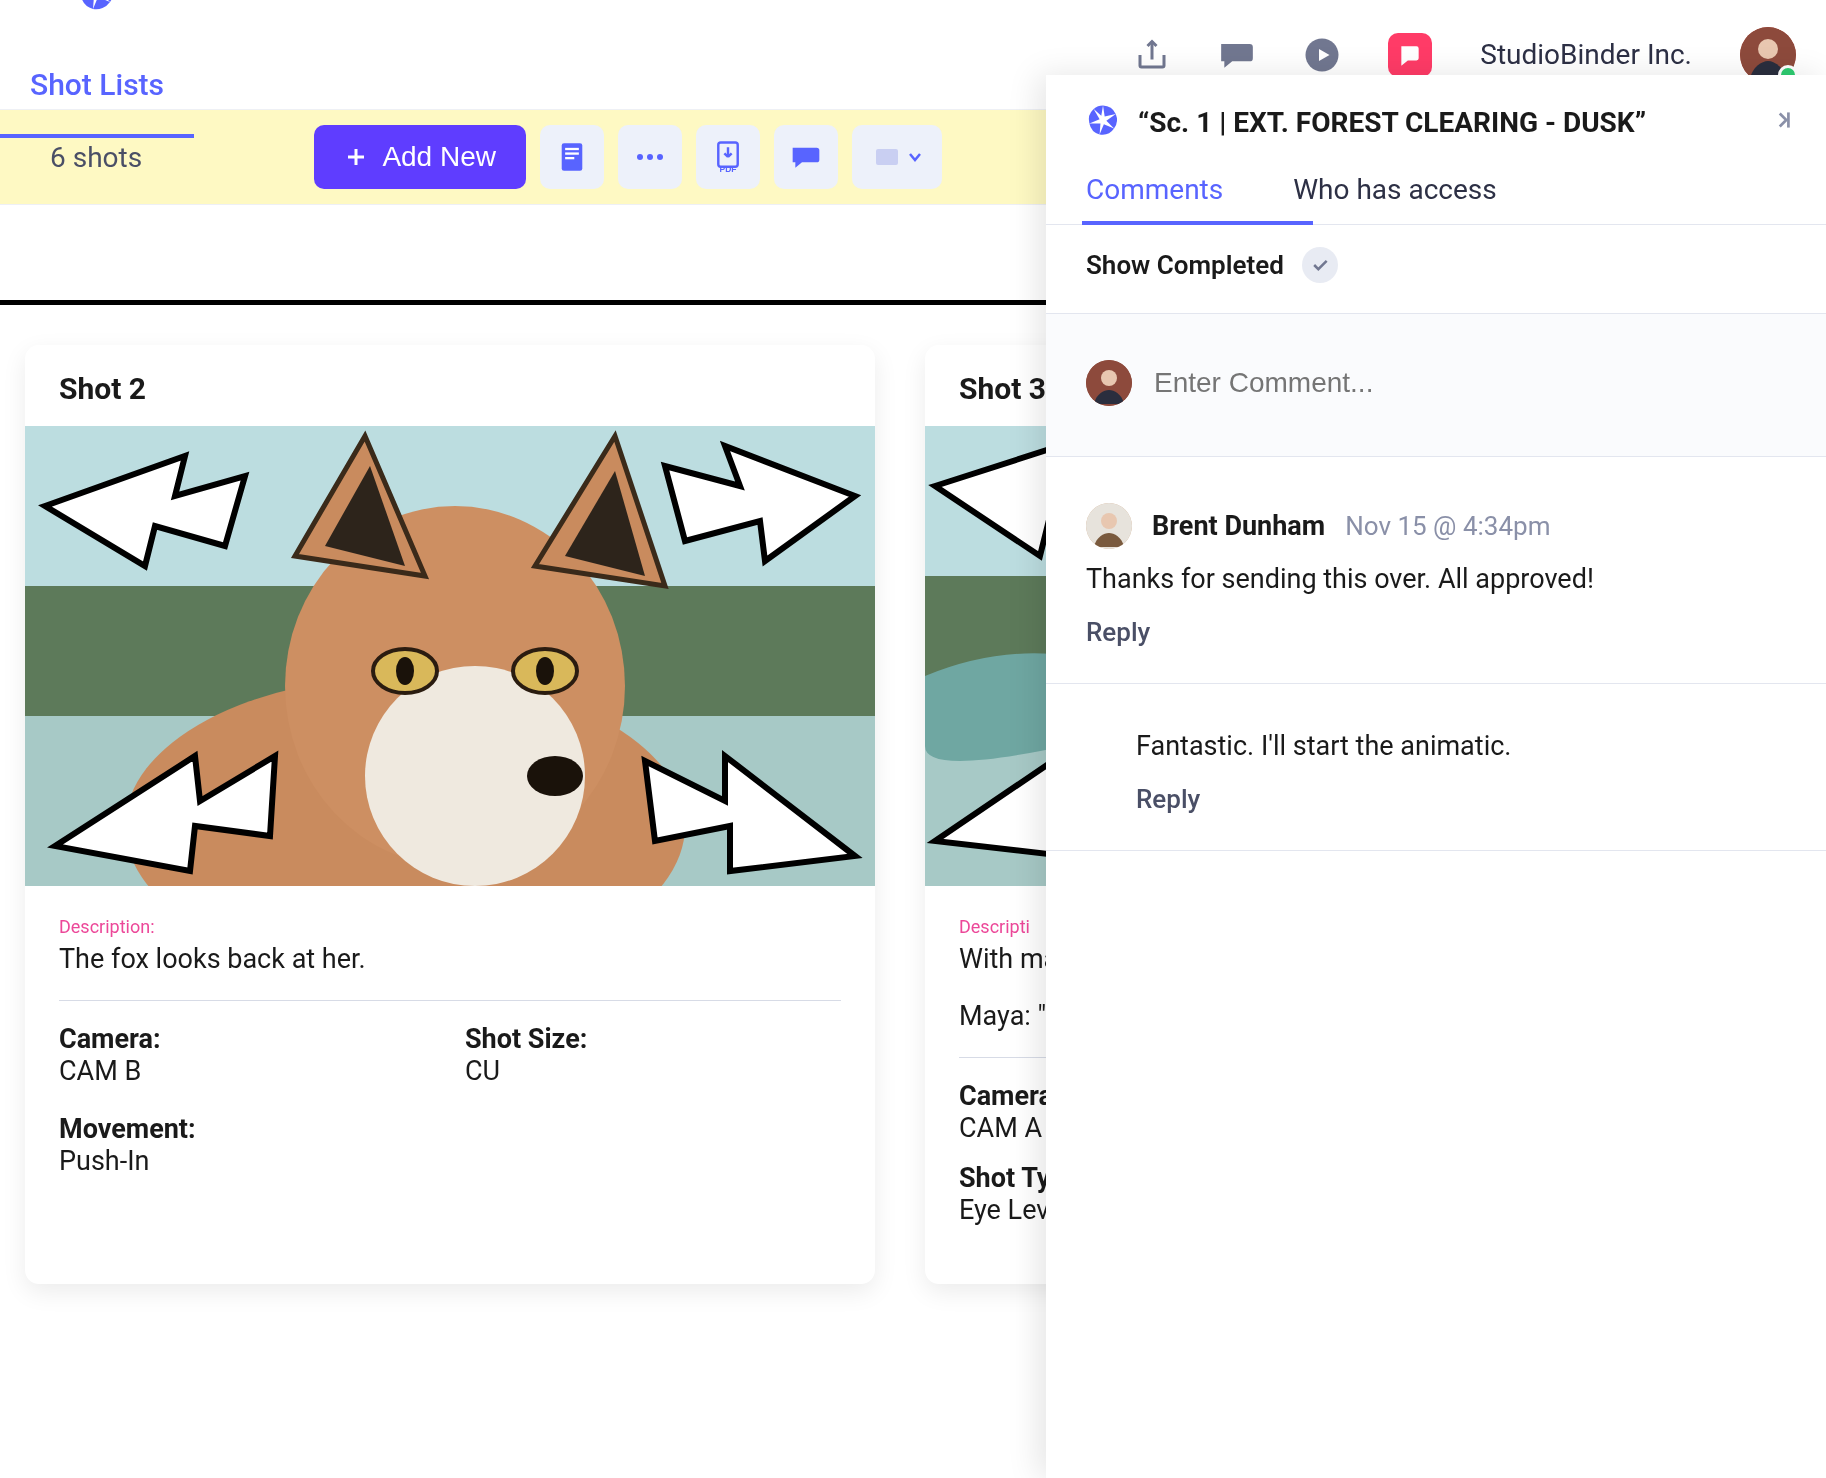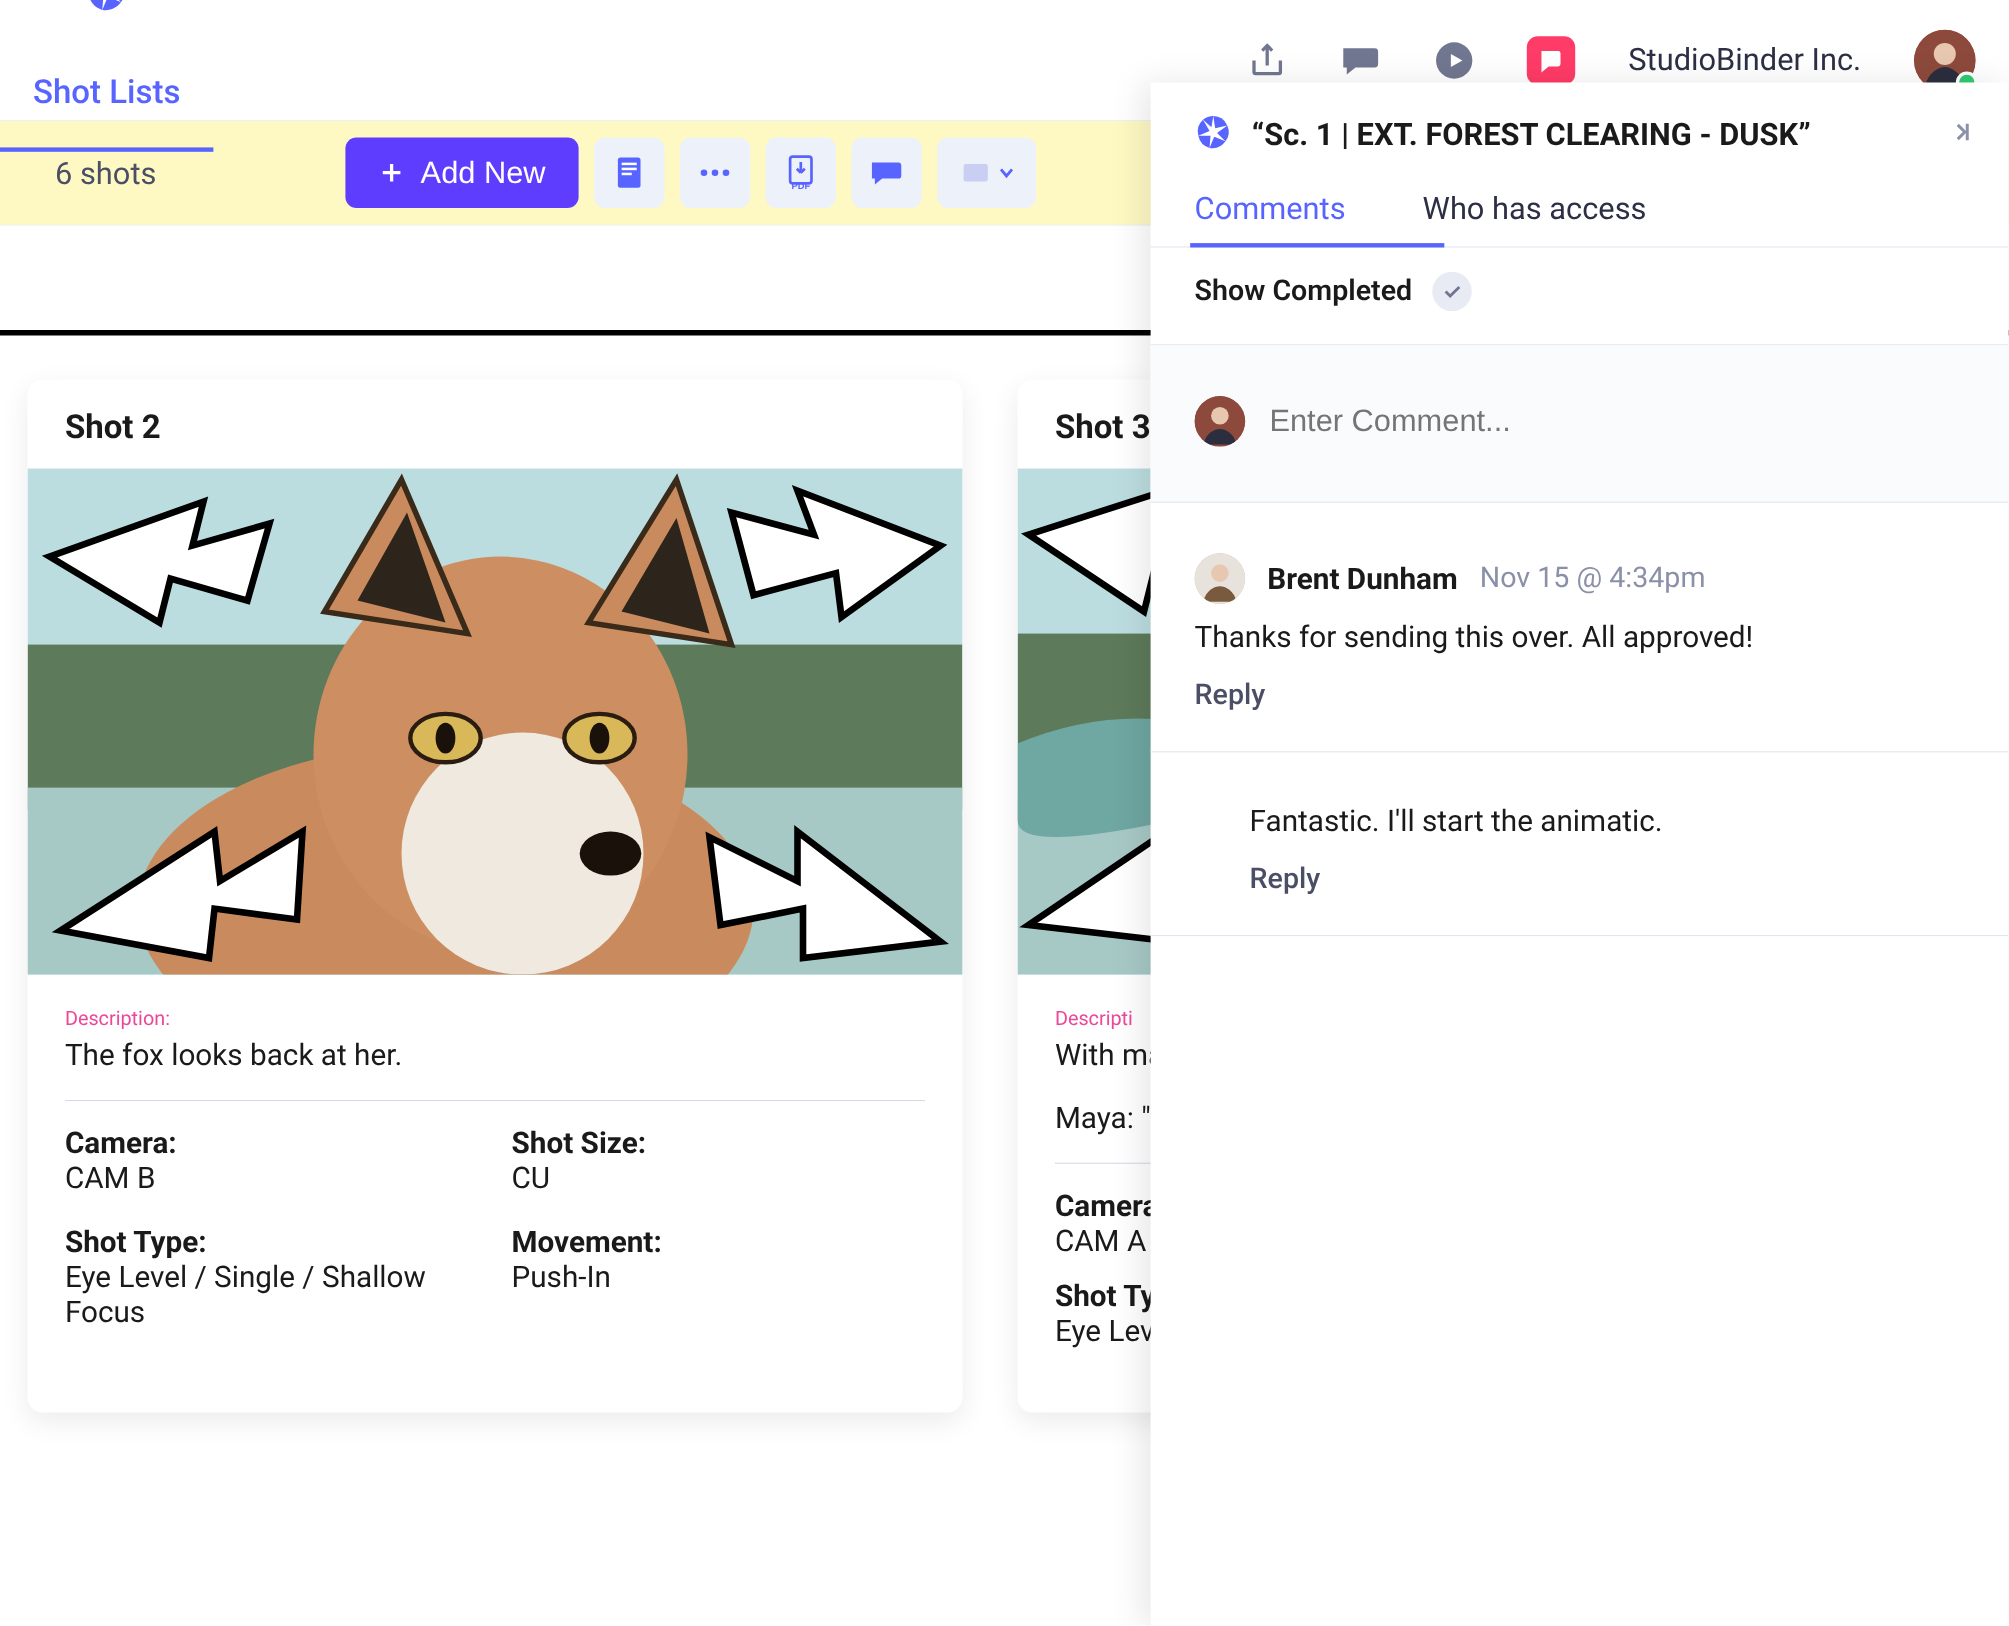--- a/index.html
+++ b/index.html
@@ -277,24 +277,20 @@
       <div class="grid2">
         <div>
           <div class="field-label">Camera:</div>
           <div class="field-value">CAM B</div>
         </div>
         <div>
           <div class="field-label">Shot Size:</div>
           <div class="field-value">CU</div>
         </div>
         <div>
-          <div class="field-label">Shot Type:</div>
-          <div class="field-value">Eye Level / Single / Shallow Focus</div>
-        </div>
-        <div>
           <div class="field-label">Movement:</div>
           <div class="field-value">Push-In</div>
         </div>
       </div>
     </div>
   </div>
 
   <div class="shot-card cut">
     <div class="shot-title">Shot  3</div>
     <div class="storyboard">

